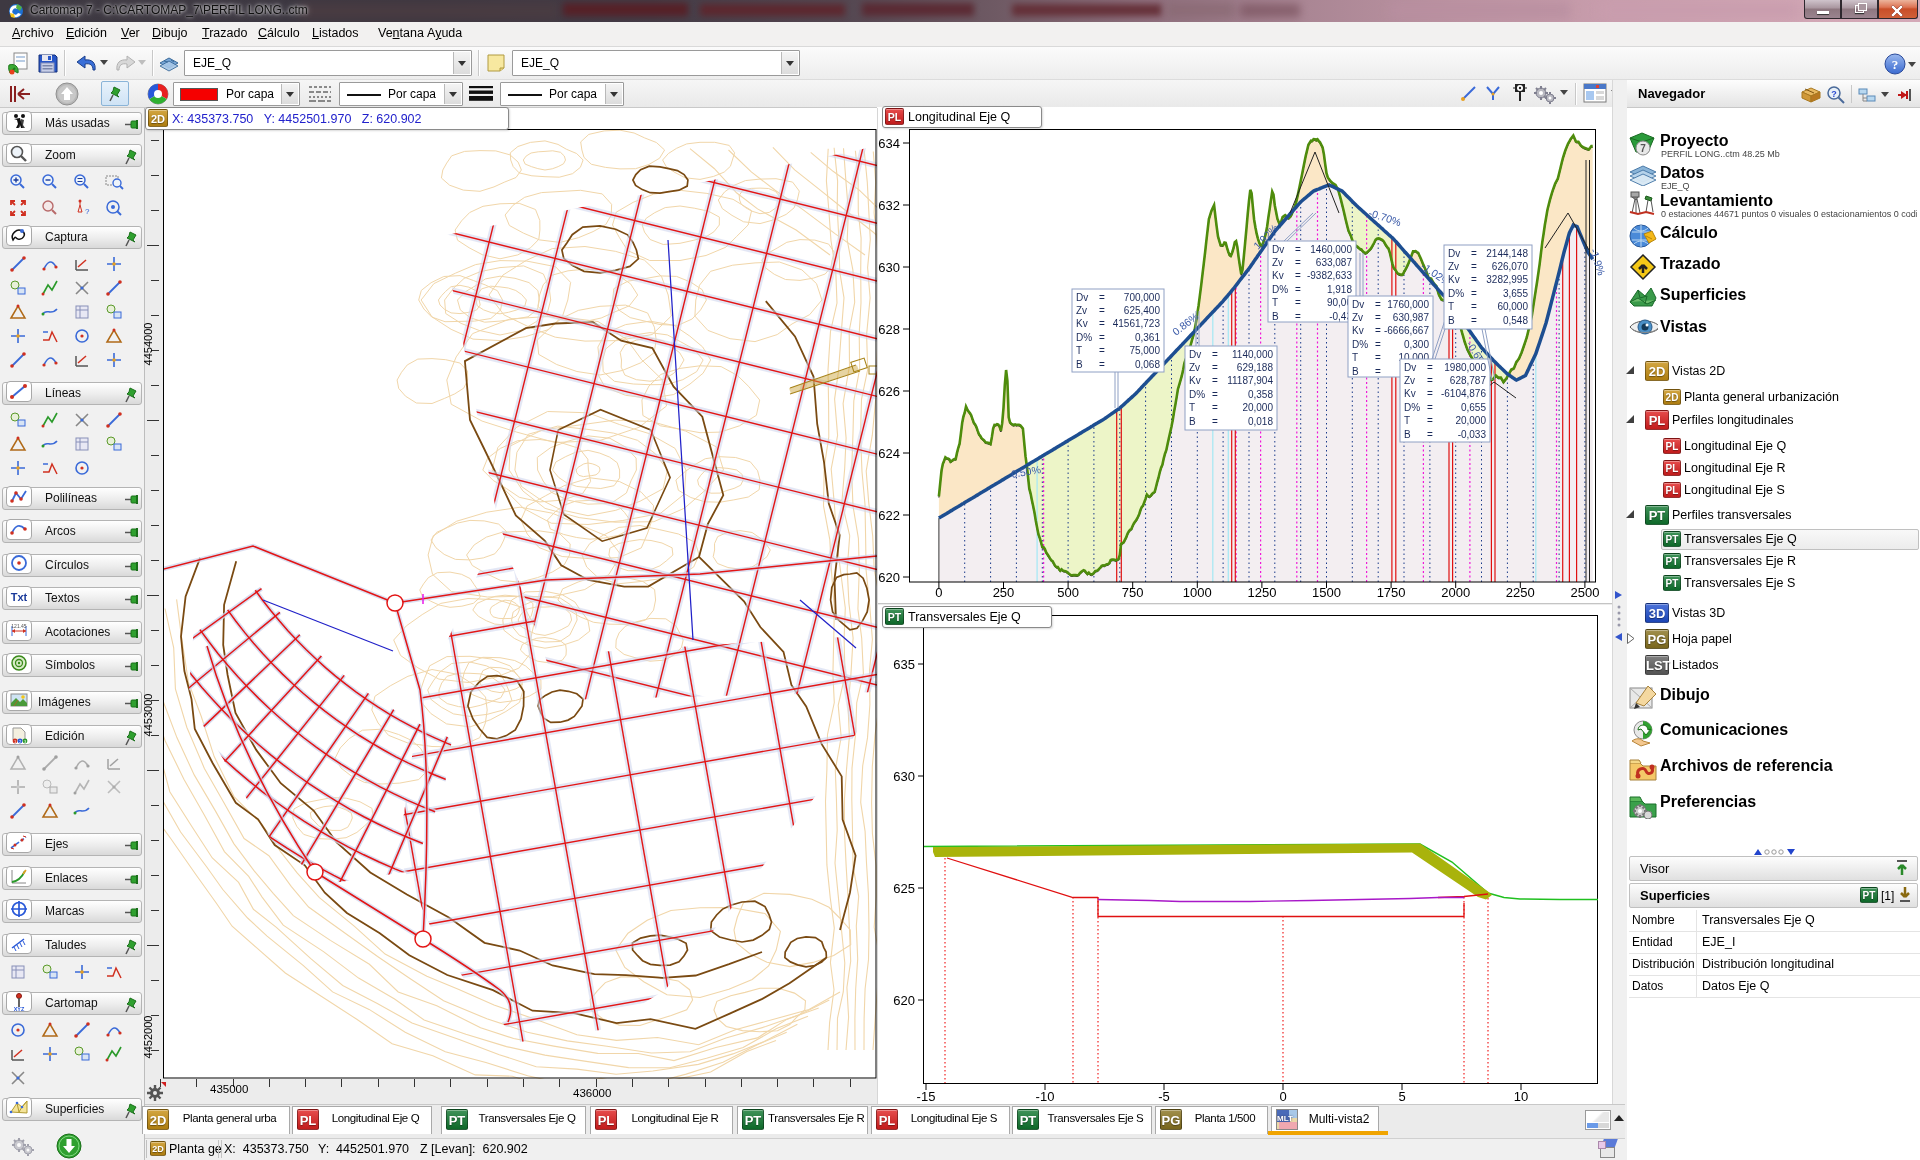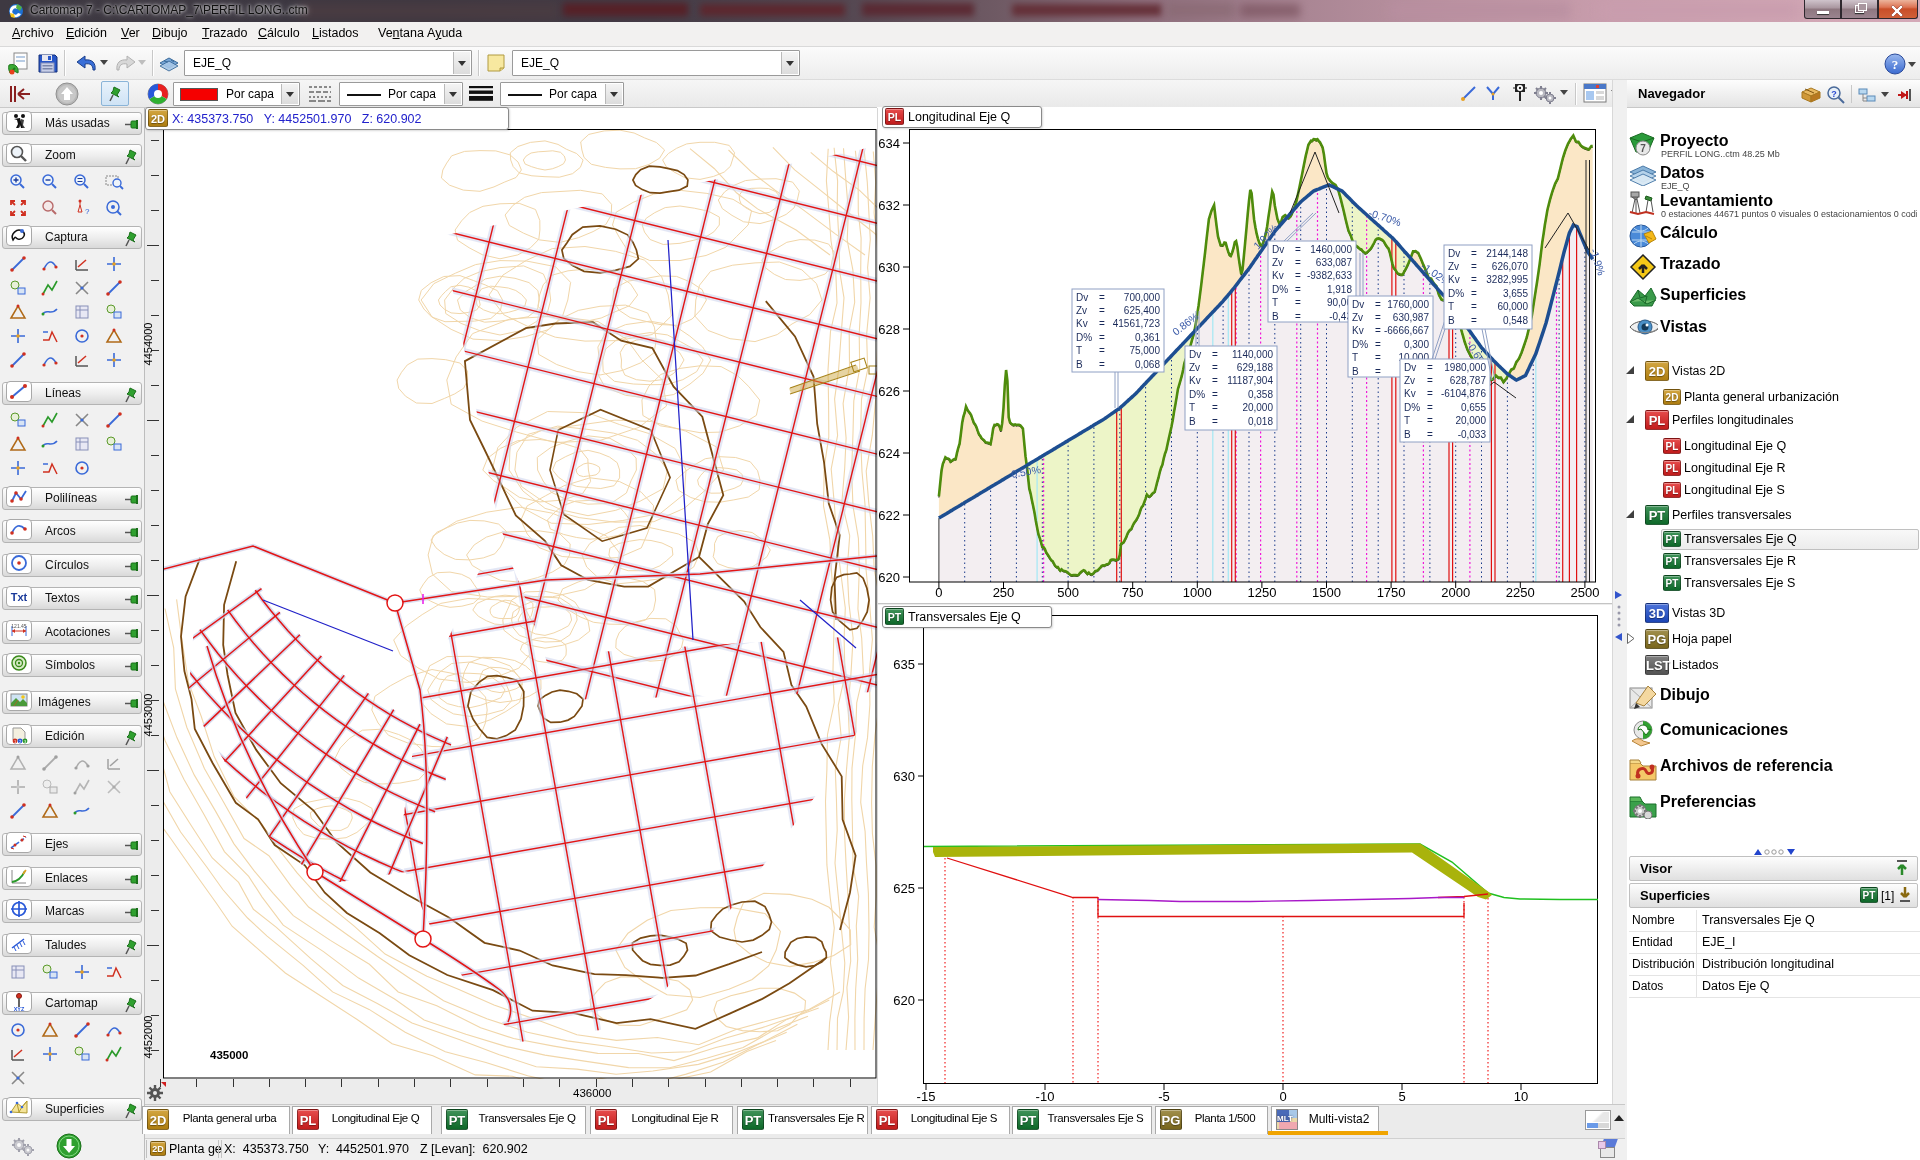--- a/index.html
+++ b/index.html
@@ -1072,21 +1072,21 @@
       <rect x="414" y="0" width="1" height="8" fill="#333"></rect>
       <rect x="451" y="0" width="1" height="8" fill="#333"></rect>
       <rect x="487" y="0" width="1" height="8" fill="#333"></rect>
       <rect x="523" y="0" width="1" height="8" fill="#333"></rect>
       <rect x="560" y="0" width="1" height="8" fill="#333"></rect>
       <rect x="596" y="0" width="1" height="8" fill="#333"></rect>
       <rect x="632" y="0" width="1" height="8" fill="#333"></rect>
       <rect x="668" y="0" width="1" height="8" fill="#333"></rect>
       <rect x="705" y="0" width="1" height="8" fill="#333"></rect>
     </svg></div>
-<div style="position:absolute;left:210px;top:1049px;width:60px;height:14px;font-size:11.5px;color:#000;font-weight:bold;">435000</div>
+<div style="position:absolute;left:210px;top:1083px;width:60px;height:14px;font-size:11.5px;color:#000;">435000</div>
 <div style="position:absolute;left:573px;top:1087px;width:60px;height:14px;font-size:11.5px;color:#000;">436000</div>
 <div style="position:absolute;left:146px;top:1084px;width:18px;height:18px;"><svg width="18" height="18" viewBox="0 0 18 18">
       <circle cx="9" cy="9" r="5" fill="#555"></circle>
       <g stroke="#555" stroke-width="2.4">
         <path d="M9 1v4M9 13v4M1 9h4M13 9h4M3.5 3.5l2.5 2.5M12 12l2.5 2.5M14.5 3.5L12 6M6 12l-2.5 2.5"></path>
       </g>
       <circle cx="9" cy="9" r="2" fill="#ececec"></circle>
     </svg><div style="position:absolute;right:-2px;top:-2px;width:0;height:0;border-left:5px solid transparent;border-top:5px solid #d02020"></div></div>
 <div style="position:absolute;left:145px;top:107px;width:364px;height:23px;background:#fff;border:1px solid #8a8a8a;border-radius:3px;box-shadow:1px 1px 2px rgba(0,0,0,.15)"></div>
 <div class="badge" style="left:148px;top:109px;width:20px;height:18px;font-size:11px;line-height:18px;background:linear-gradient(#ffffff33,#00000022),#c89012;border:1px solid rgba(0,0,0,.35)">2D</div>
@@ -1554,21 +1554,21 @@
     </svg></div>
 <div class="navbig" style="left:1660px;top:793px">Preferencias</div>
 <div style="position:absolute;left:1750px;top:843px;width:46px;height:10px;"><svg width="46" height="10" viewBox="0 0 46 10">
       <path d="M4 8l4-6 4 6z" fill="#2244cc"></path>
       <circle cx="17" cy="5" r="2.2" fill="none" stroke="#999"></circle>
       <circle cx="24" cy="5" r="2.2" fill="none" stroke="#999"></circle>
       <circle cx="31" cy="5" r="2.2" fill="none" stroke="#999"></circle>
       <path d="M37 2l4 6 4-6z" fill="#2244cc"></path>
     </svg></div>
 <div style="position:absolute;left:1629px;top:856px;width:289px;height:25px;background:linear-gradient(#fdfdfd,#e0e0e0);border:1px solid #c0c0c0;border-radius:2px;"></div>
-<div style="position:absolute;left:1640px;top:861px;font-size:13px;font-weight:bold;color:#000;">Visor</div>
+<div style="position:absolute;left:1640px;top:861px;font-size:13px;font-weight:normal;color:#000;">Visor</div>
 <div style="position:absolute;left:1894px;top:858px;width:16px;height:18px;"><svg width="16" height="18" viewBox="0 0 16 18">
       <path d="M3 3h10" stroke="#555" stroke-width="2"></path>
       <path d="M8 17V7m0 0l-4 4m4-4l4 4" stroke="#2a8a2a" stroke-width="2.5" fill="none"></path>
     </svg></div>
 <div style="position:absolute;left:1629px;top:883px;width:289px;height:25px;background:linear-gradient(#fdfdfd,#e0e0e0);border:1px solid #c0c0c0;border-radius:2px;"></div>
 <div style="position:absolute;left:1640px;top:888px;font-size:13px;font-weight:bold;color:#000;">Superficies</div>
 <div class="badge" style="left:1860px;top:887px;width:18px;height:16px;font-size:10px;line-height:16px;background:linear-gradient(#ffffff33,#00000022),#107830;border:1px solid rgba(0,0,0,.35)">PT</div>
 <div style="position:absolute;left:1881px;top:889px;font-size:12px;color:#000;">[1]</div>
 <div style="position:absolute;left:1897px;top:886px;width:16px;height:18px;"><svg width="16" height="18" viewBox="0 0 16 18">
       <path d="M8 1v10m0 0l-4-4m4 4l4-4" stroke="#8a6a10" stroke-width="2.5" fill="none"></path>

